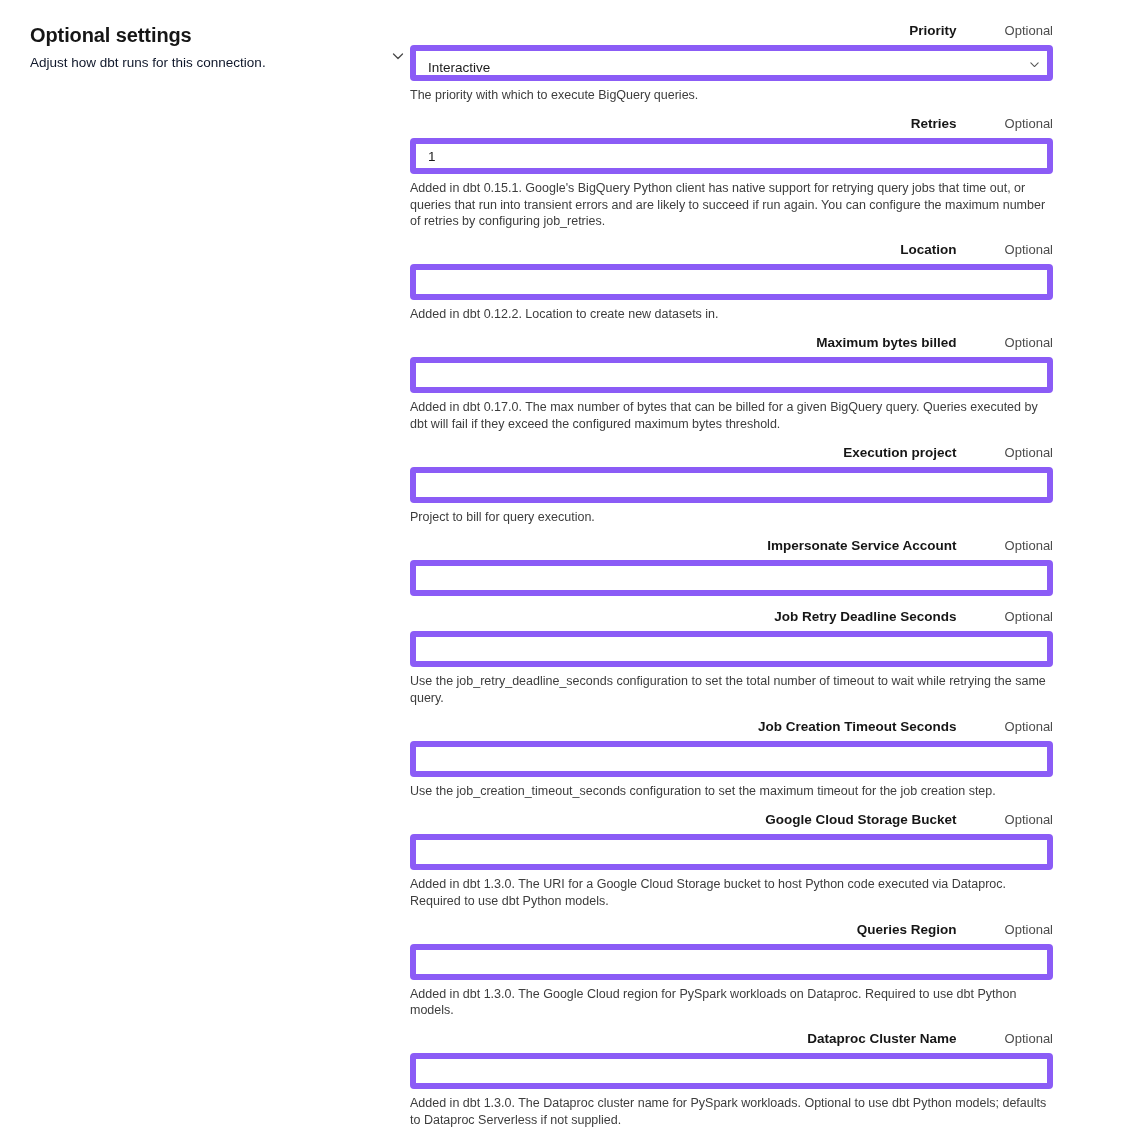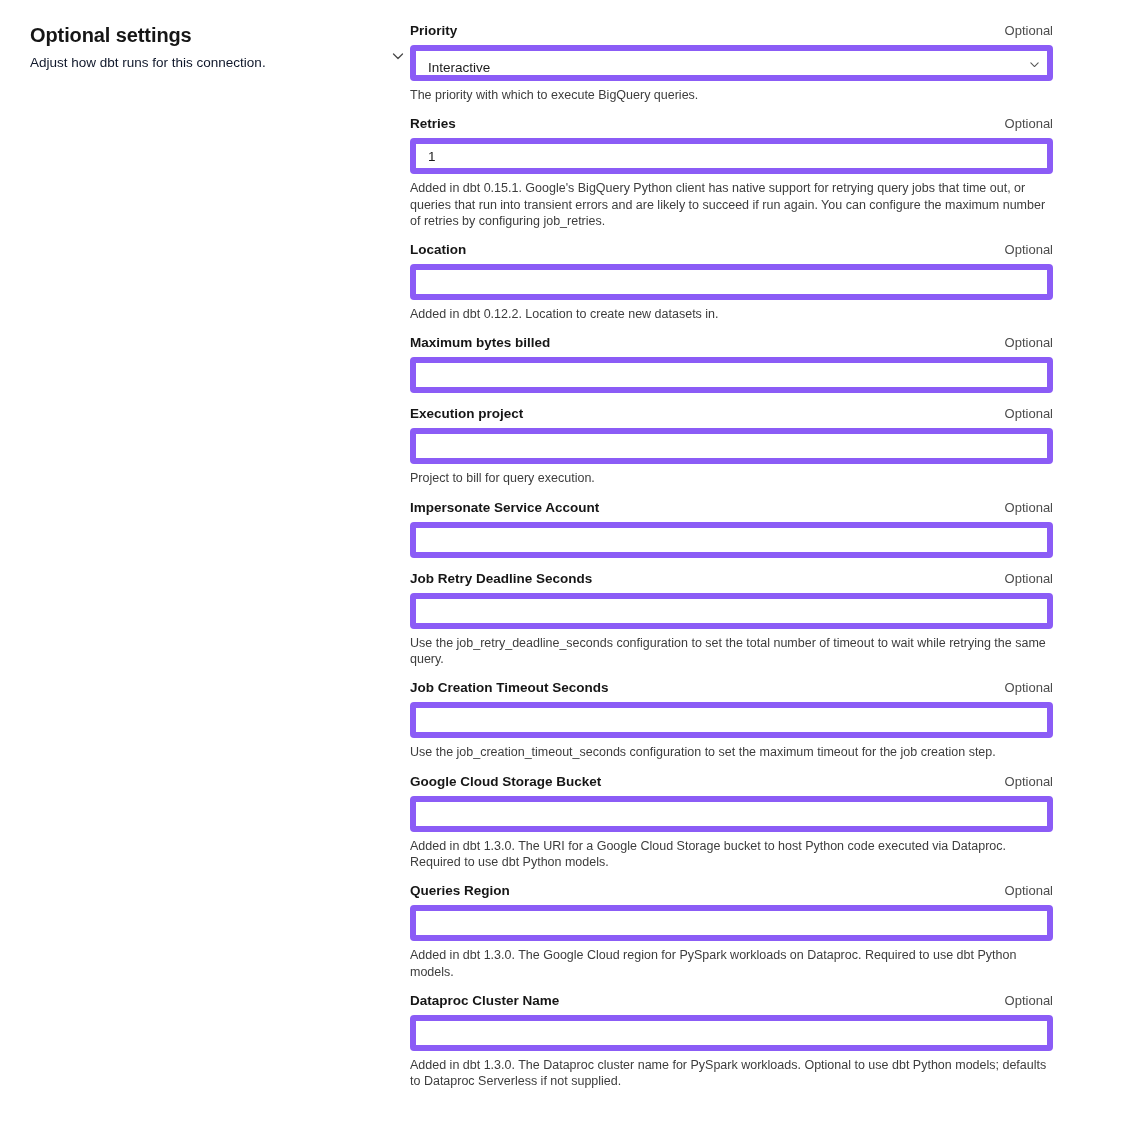--- a/index.html
+++ b/index.html
@@ -54,21 +54,21 @@
   .chevron-toggle svg { display: block; }
 
   
   .right-col {
     width: 672px;
     padding-right: 29px;
   }
   .field { margin-bottom: 0; }
   .field-header {
     display: flex;
-    justify-content: space-between;
+    justify-content: flex-end;
     align-items: baseline;
     margin-bottom: 5px;
   }
   .field-label {
     font-size: 13.5px;
     font-weight: bold;
     color: #161616;
     line-height: 18px;
   }
   .field-optional {
@@ -158,20 +158,21 @@
           <input class="input-box" type="text" value="" style="">
           <p class="field-help">Added in dbt 0.12.2. Location to create new datasets in.</p>
           <div class="spacer-after"></div>
         </div>
         <div class="field">
           <div class="field-header">
             <span class="field-label">Maximum bytes billed</span>
             <span class="field-optional">Optional</span>
           </div>
           <input class="input-box" type="text" value="" style="">
+          <p class="field-help">Added in dbt 0.17.0. The max number of bytes that can be billed for a given BigQuery query. Queries executed by dbt will fail if they exceed the configured maximum bytes threshold.</p>
           <div class="spacer-after"></div>
         </div>
         <div class="field">
           <div class="field-header">
             <span class="field-label">Execution project</span>
             <span class="field-optional">Optional</span>
           </div>
           <input class="input-box" type="text" value="" style="">
           <p class="field-help">Project to bill for query execution.</p>
           <div class="spacer-after"></div>

